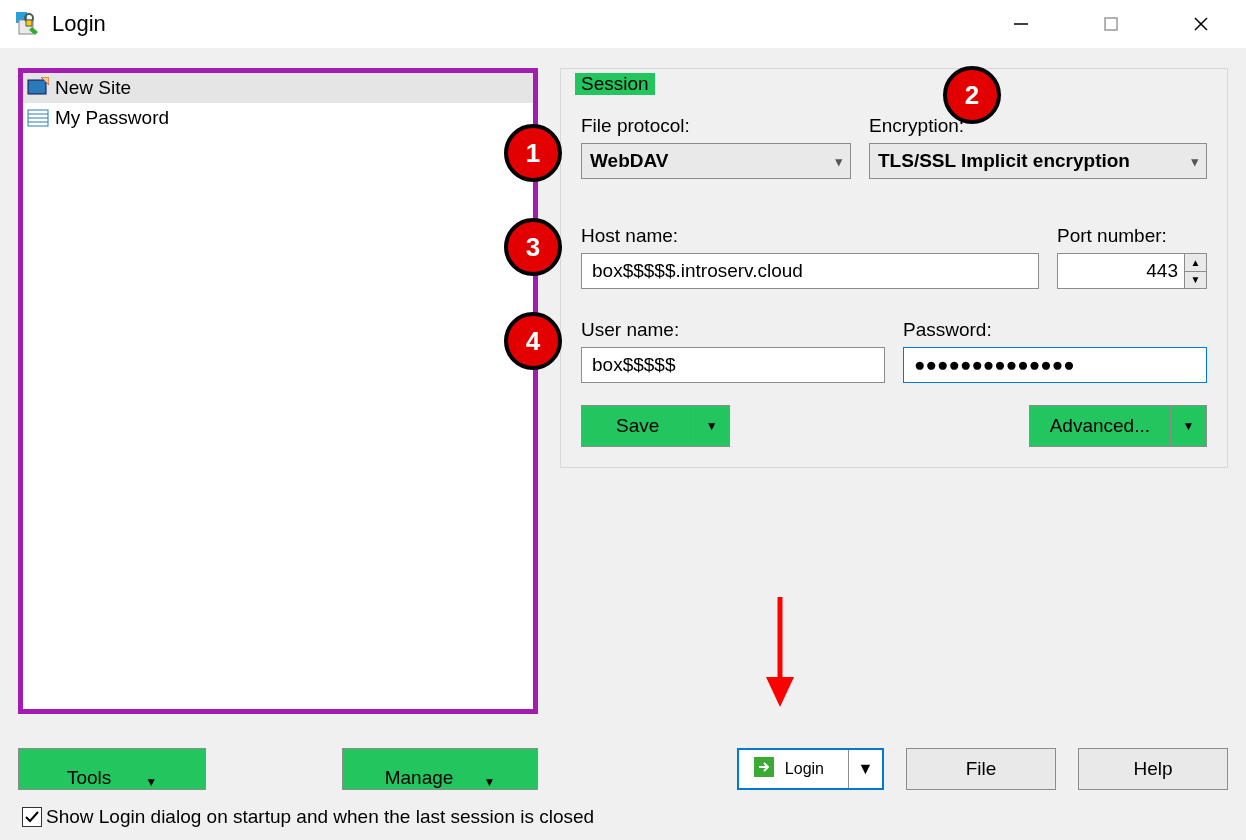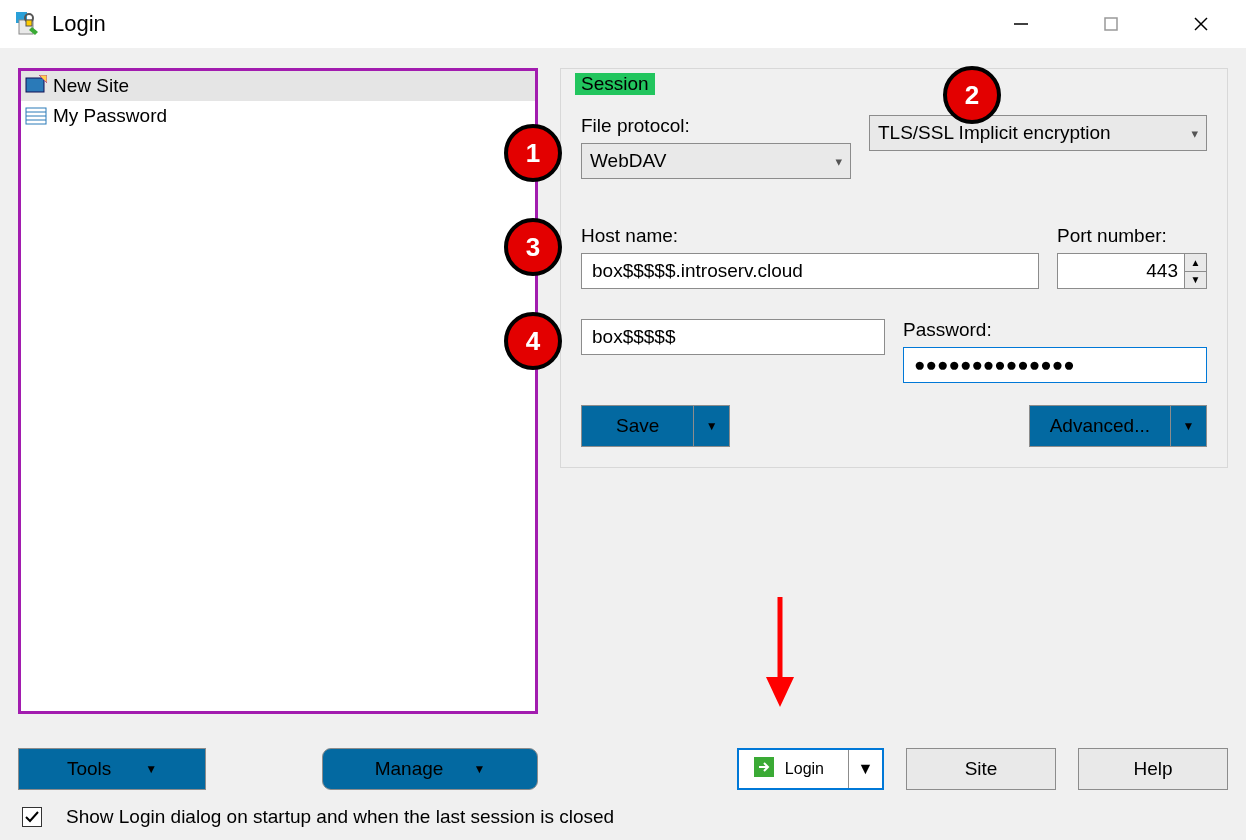--- a/index.html
+++ b/index.html
@@ -47,21 +47,21 @@
   }
 
   .columns {
     display: flex;
     gap: 22px;
   }
 
   .sites-panel {
     width: 520px;
     background: #fff;
-    border: 3px solid #a21caf;
+    border: 5px solid #a21caf;
     height: 646px;
   }
   .site-item {
     display: flex;
     align-items: center;
     height: 30px;
     padding: 0 4px;
     font-size: 19px;
   }
   .site-item.selected {
@@ -110,20 +110,21 @@
     border: 1px solid #8c8c8c;
     background: #fff;
     font-size: 19px;
     display: flex;
     align-items: center;
     padding: 0 8px;
   }
   .combo {
     background: #e9e9e9;
     justify-content: space-between;
+    font-weight: bold;
   }
   .chev { font-size: 13px; color: #555; }
   .textbox input {
     border: none; outline: none; width: 100%;
     font-size: 19px; font-family: inherit;
     background: transparent;
   }
   .portbox {
     padding: 0 0 0 8px;
     justify-content: flex-end;
@@ -142,24 +143,24 @@
   .spin div {
     flex:1; display:flex; align-items:center; justify-content:center;
     font-size: 10px; background:#e9e9e9;
   }
   .spin div:first-child { border-bottom:1px solid #8c8c8c; }
 
   .pwd-box { border: 1px solid #0078d7; }
 
   .btn {
     height: 42px;
-    background: #0369a1;
+    background: #22c55e;
     border: 1px solid #8c8c8c;
     display: inline-flex;
-    align-items: center;
+    align-items: flex-end;
     justify-content: center;
     font-size: 19px;
     padding: 0 18px;
   }
   .btn.split {
     padding: 0;
   }
   .btn.split .mainpart {
     padding: 0 34px; height:100%; display:flex; align-items:center;
   }
@@ -170,21 +171,21 @@
   .btn .tri { font-size: 12px; }
 
   .bottom-bar {
     position: absolute;
     left: 18px; right: 18px; bottom: 50px;
     display: flex;
     align-items: center;
   }
   .bottom-bar .left-btns { display:flex; gap: 10px; width: 520px; }
   .bottom-bar .tools-btn { width: 188px; justify-content: center; gap: 34px; }
-  .bottom-bar .manage-btn { width: 216px; margin-left:auto; justify-content:center; gap:30px;border-radius:9px; }
+  .bottom-bar .manage-btn { width: 196px; margin-left:auto; justify-content:center; gap:30px; }
 
   .bottom-bar .right-btns { margin-left:auto; display:flex; gap:22px; }
   .login-btn {
     height:42px;
     border: 2px solid #0078d7;
     display:flex;
   }
   .login-btn .mainpart {
     display:flex; align-items:center; gap:10px;
     padding: 0 24px 0 14px;
@@ -198,21 +199,21 @@
   .close-btn, .help-btn {
     width: 150px; height:42px; background:#e9e9e9;
     border:1px solid #8c8c8c;
     display:flex; align-items:center; justify-content:center;
     font-size:19px;
   }
 
   .checkbox-row {
     position:absolute;
     left: 22px; bottom: 12px;
-    display:flex; align-items:center; gap: 24px;
+    display:flex; align-items:center; gap: 4px;
     font-size: 19px;
   }
   .chk {
     width:20px; height:20px; border:1px solid #333; background:#fff;
     display:flex; align-items:center; justify-content:center;
   }
 
   
   .badge {
     position:absolute;
@@ -306,20 +307,21 @@
         
         <div class="row">
           <div class="col" style="width:270px">
             <span class="label">File protocol:</span>
             <div class="combo">
               <span>WebDAV</span>
               <span class="chev">▾</span>
             </div>
           </div>
           <div class="col" style="flex:1">
+            <span class="label">Encryption:</span>
             <div class="combo">
               <span>TLS/SSL Implicit encryption</span>
               <span class="chev">▾</span>
             </div>
           </div>
         </div>
 
         
         <div class="row" style="margin-top:46px">
           <div class="col" style="flex:1">
@@ -336,20 +338,21 @@
                 <div>▲</div>
                 <div>▼</div>
               </div>
             </div>
           </div>
         </div>
 
         
         <div class="row" style="margin-top:30px">
           <div class="col" style="flex:1">
+            <span class="label">User name:</span>
             <div class="textbox">
               <input value="box$$$$$" style="">
             </div>
           </div>
           <div class="col" style="flex:1">
             <span class="label">Password:</span>
             <div class="textbox pwd-box">
               <input value="●●●●●●●●●●●●●●" style="">
             </div>
           </div>
@@ -396,21 +399,21 @@
                 <path d="M6 11 h8 M11 7 l4 4 l-4 4" stroke="#fff" stroke-width="2" fill="none"></path>
               </svg>
           </span>
           <span>Login</span>
         </span>
         <span class="arrowpart">
             <span class="tri">▼</span>
           </span>
       </div>
       <div class="close-btn">
-        <span>Site</span>
+        <span>File</span>
       </div>
       <div class="help-btn">
         <span>Help</span>
       </div>
     </div>
   </div>
 
   <div class="checkbox-row">
     <span class="chk">
       <svg width="16" height="16">

